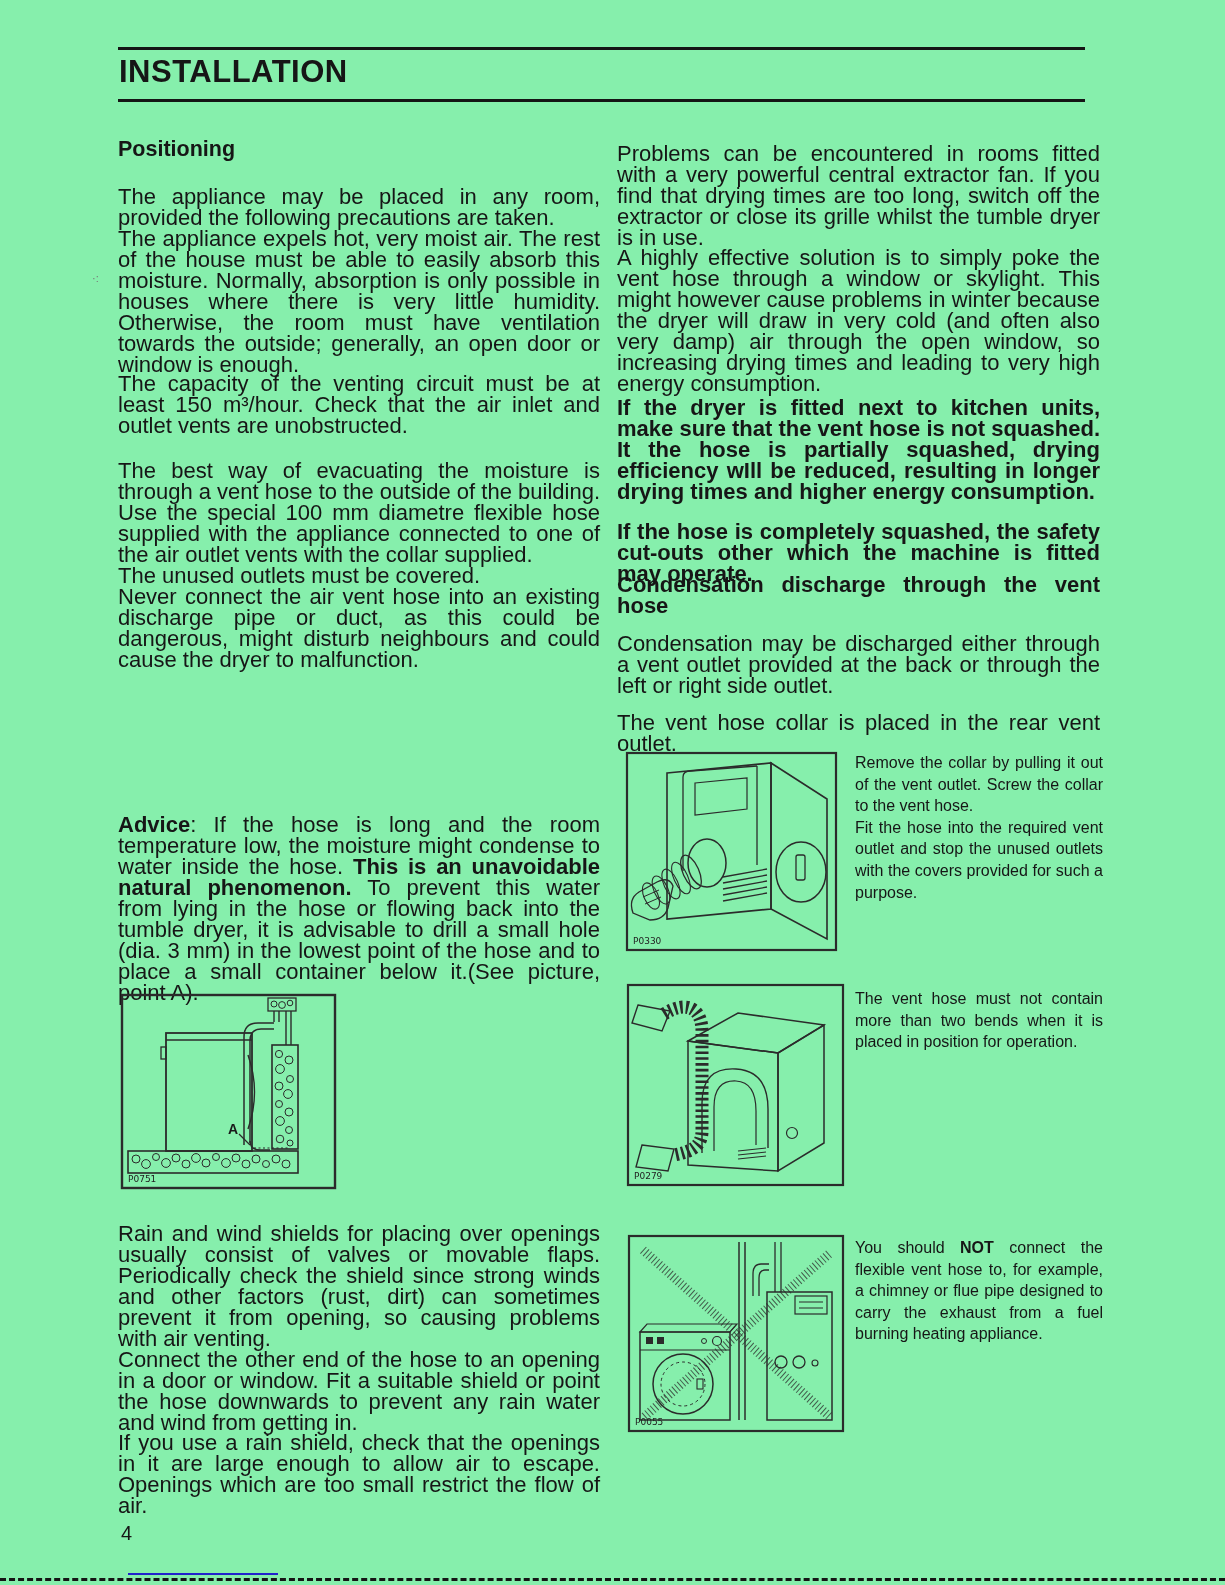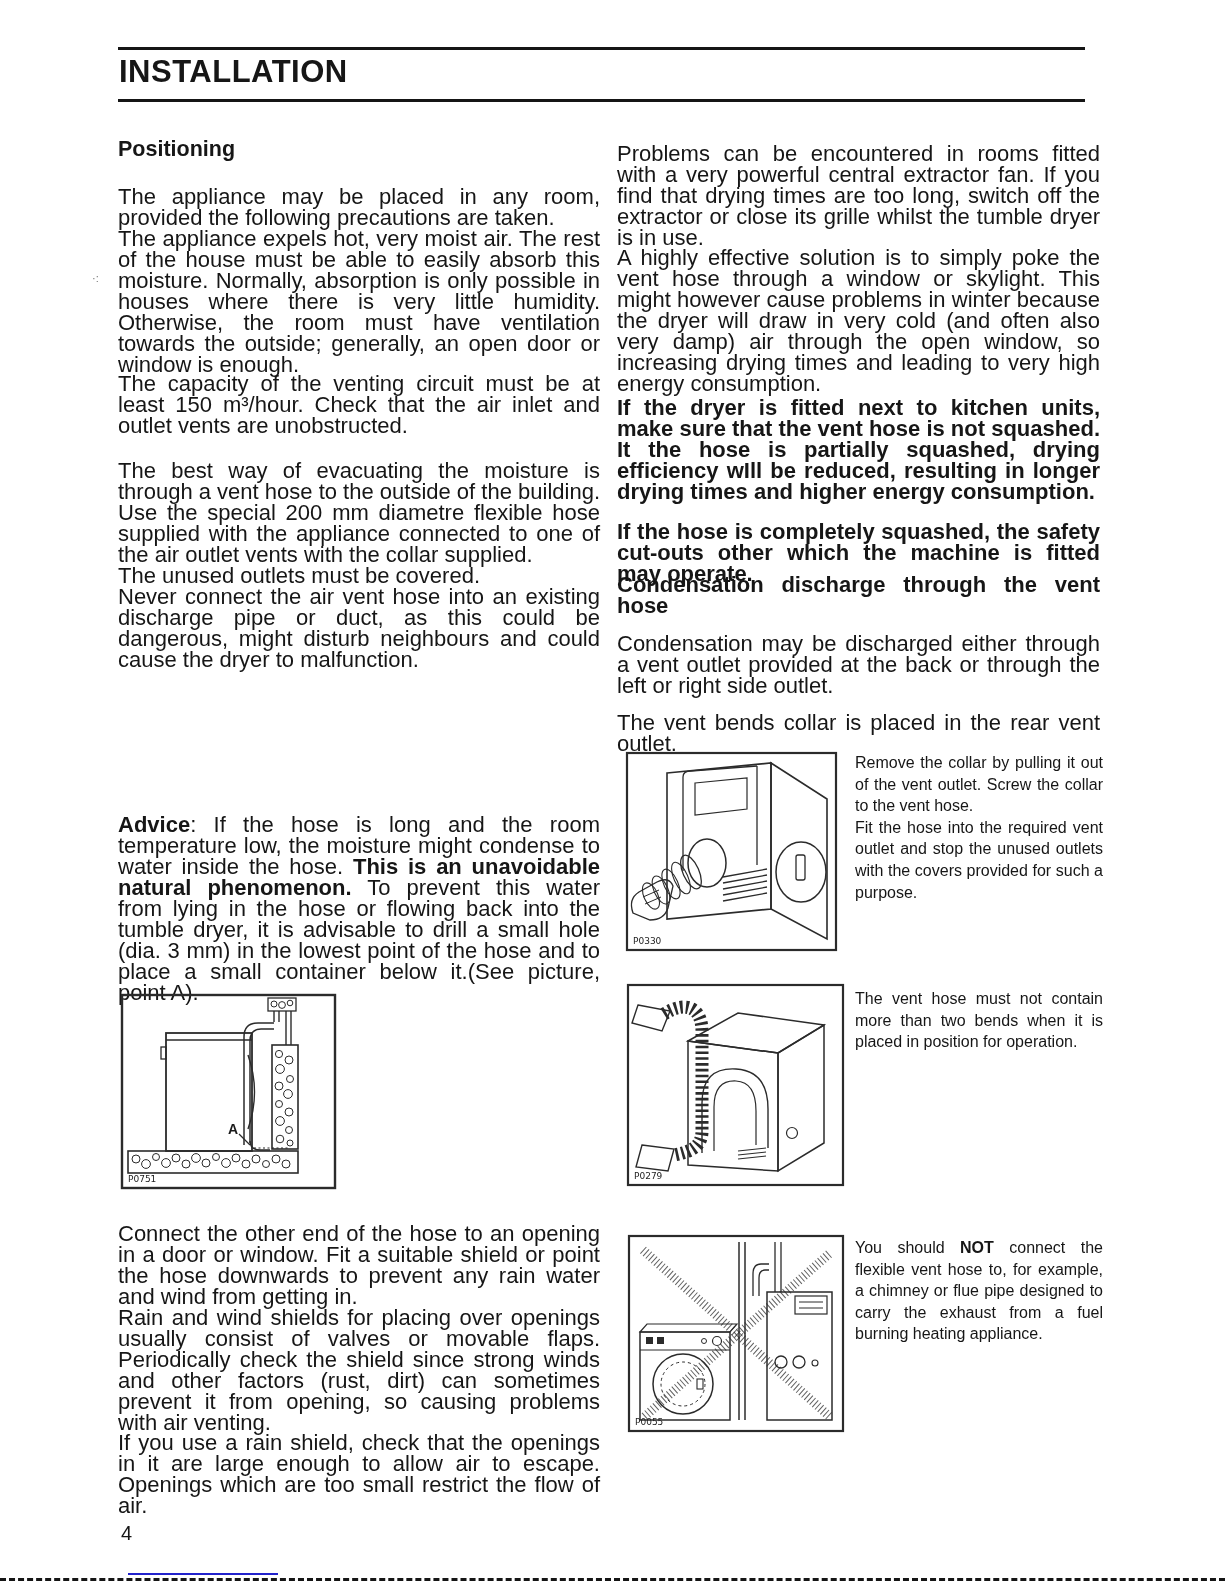--- a/index.html
+++ b/index.html
@@ -1,17 +1,17 @@
 <!DOCTYPE html>
 <html><head>
 <meta charset="utf-8">
 <style>
   html,body{margin:0;padding:0;}
   body{background:#e9e9e9;}
-  .page{position:relative;width:1225px;height:1585px;background:#ffffff;
+  .page{position:relative;width:1225px;height:1585px;background:#86efac;
         font-family:"Liberation Sans",sans-serif;color:#161616;overflow:hidden;}
   .rule{position:absolute;left:118px;width:967px;height:3px;background:#151515;}
   .h1{position:absolute;left:119px;top:54px;font-size:31px;font-weight:700;letter-spacing:.5px;}
   .h2{font-size:21.5px;font-weight:700;line-height:23px;margin:0;}
   .col{position:absolute;width:482px;}
   .col p{margin:0;text-align:justify;font-size:22px;line-height:21px;}
   .b{font-weight:700;}
   .leftcol{left:118px;}
   .rightcol{left:617px;width:483px;}
   .cap{position:absolute;left:855px;width:248px;}
@@ -43,21 +43,21 @@
   <div class="col leftcol" style="top:186px">
     <p>The appliance may be placed in any room, provided the following precautions are taken.</p>
     <p>The appliance expels hot, very moist air. The rest of the house must be able to easily absorb this moisture. Normally, absorption is only possible in houses where there is very little humidity. Otherwise, the room must have ventilation towards the outside; generally, an open door or window is enough.</p>
   </div>
 
   <div class="col leftcol" style="top:373px">
     <p>The capacity of the venting circuit must be at least 150 m³/hour. Check that the air inlet and outlet vents are unobstructed.</p>
   </div>
 
   <div class="col leftcol" style="top:460px">
-    <p>The best way of evacuating the moisture is through a vent hose to the outside of the building. Use the special 200 mm diametre flexible hose supplied with the appliance connected to one of the air outlet vents with the collar supplied.</p>
+    <p>The best way of evacuating the moisture is through a vent hose to the outside of the building. Use the special 100 mm diametre flexible hose supplied with the appliance connected to one of the air outlet vents with the collar supplied.</p>
     <p>The unused outlets must be covered.</p>
     <p>Never connect the air vent hose into an existing discharge pipe or duct, as this could be dangerous, might disturb neighbours and could cause the dryer to malfunction.</p>
   </div>
 
 
   <div class="col leftcol" style="top:814px">
     <p><span class="b">Advice</span><span>: If the hose is long and the room temperature low, the moisture might condense to water inside the hose. </span><span class="b">This is an unavoidable natural phenomenon.</span><span> To prevent this water from lying in the hose or flowing back into the tumble dryer, it is advisable to drill a small hole (dia. 3 mm) in the lowest point of the hose and to place a small container below it.(See picture, point A).</span></p>
   </div>
 
   <div class="figbox" style="left:120px;top:993px">
@@ -115,22 +115,22 @@
       <path d="M130,148 Q130,157 141,157 L150,157" stroke-width="1.5"></path>
       <line x1="134" y1="155" x2="168" y2="155" stroke-width="1.2" stroke-dasharray="2 2.5"></line>
 
       <line x1="119" y1="141" x2="130" y2="152" stroke-width="1.2"></line>
       <text x="108" y="141" font-size="14" font-weight="bold" fill="#1a1a1a" stroke="none">A</text>
       <text class="figlabel" x="8" y="189" stroke="none" fill="#222">P0751</text>
     </svg>
   </div>
 
   <div class="col leftcol" style="top:1223px">
+    <p>Rain and wind shields for placing over openings usually consist of valves or movable flaps. Periodically check the shield since strong winds and other factors (rust, dirt) can sometimes prevent it from opening, so causing problems with air venting.</p>
     <p>Connect the other end of the hose to an opening in a door or window. Fit a suitable shield or point the hose downwards to prevent any rain water and wind from getting in.</p>
-    <p>Rain and wind shields for placing over openings usually consist of valves or movable flaps. Periodically check the shield since strong winds and other factors (rust, dirt) can sometimes prevent it from opening, so causing problems with air venting.</p>
   </div>
 
   <div class="col leftcol" style="top:1432px">
     <p>If you use a rain shield, check that the openings in it are large enough to allow air to escape. Openings which are too small restrict the flow of air.</p>
   </div>
 
   <div class="col rightcol" style="top:143px">
     <p>Problems can be encountered in rooms fitted with a very powerful central extractor fan. If you find that drying times are too long, switch off the extractor or close its grille whilst the tumble dryer is in use.</p>
   </div>
 
@@ -148,21 +148,21 @@
 
   <div class="col rightcol" style="top:574px">
     <p class="h2">Condensation discharge through the vent hose</p>
   </div>
 
   <div class="col rightcol" style="top:633px">
     <p>Condensation may be discharged either through a vent outlet provided at the back or through the left or right side outlet.</p>
   </div>
 
   <div class="col rightcol" style="top:712px">
-    <p>The vent bends collar is placed in the rear vent outlet.</p>
+    <p>The vent hose collar is placed in the rear vent outlet.</p>
   </div>
 
   <div class="figbox" style="left:625px;top:751px">
     <svg width="213" height="201" viewBox="0 0 213 201">
       <rect class="ln" x="2" y="2" width="209" height="197" stroke-width="2.2"></rect>
 
       <polygon points="42,22 146,12 146,158 42,168" stroke-width="1.6"></polygon>
       <polygon points="146,12 202,48 202,188 146,158" stroke-width="1.6"></polygon>
       <path d="M58,120 L58,26 Q58,20 66,20 L132,15" stroke-width="1.3"></path>
       <line x1="132" y1="15" x2="132" y2="114" stroke-width="1.3"></line>

